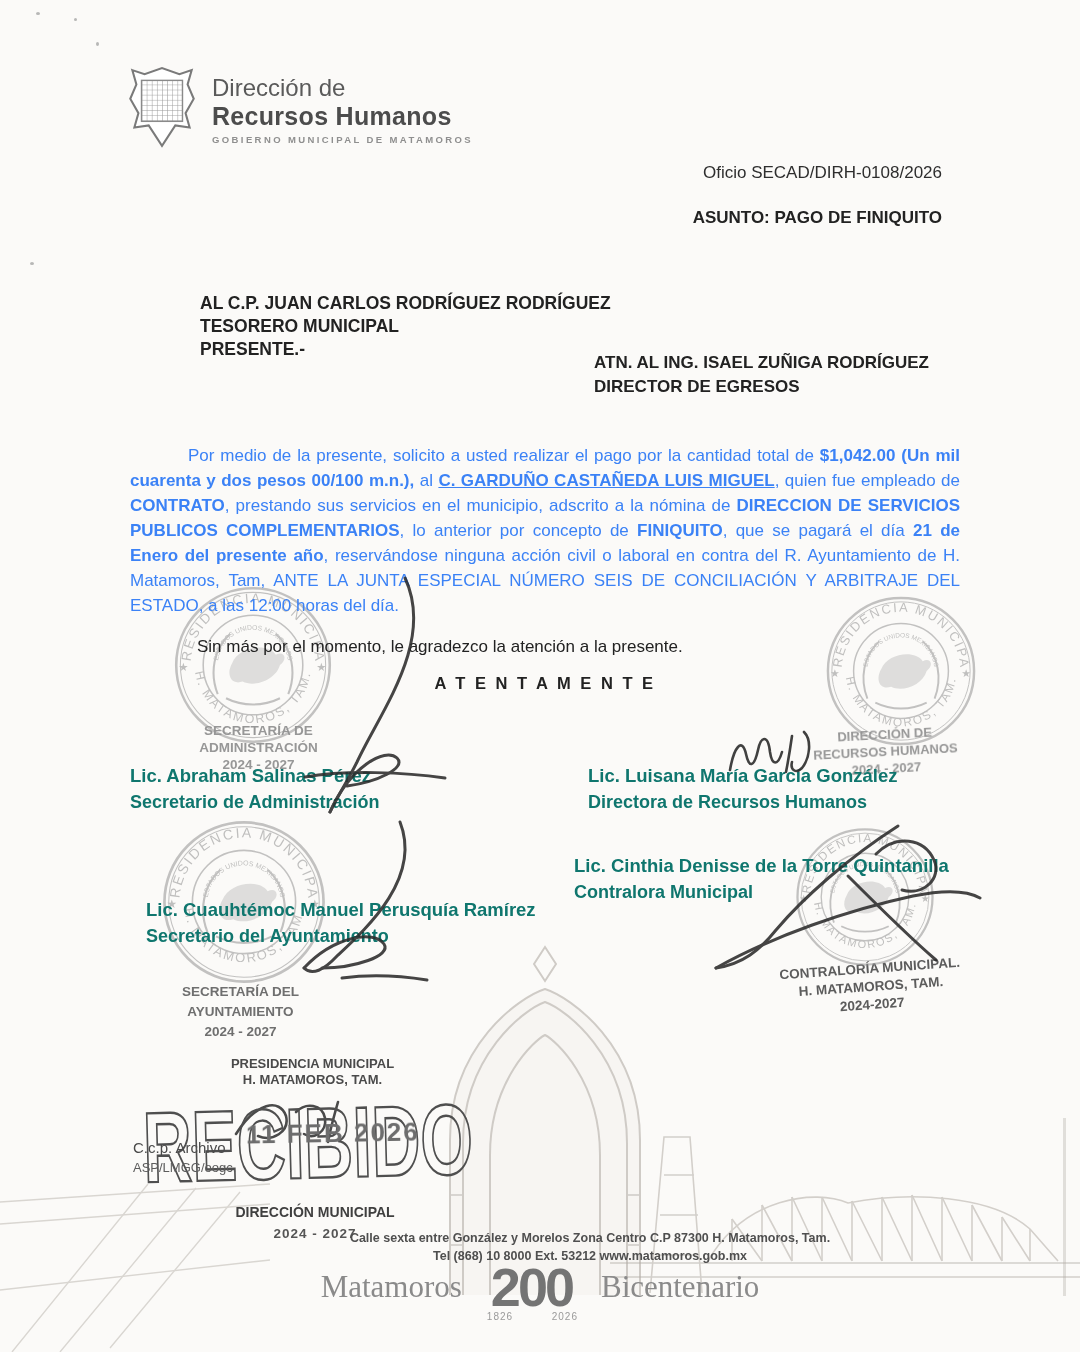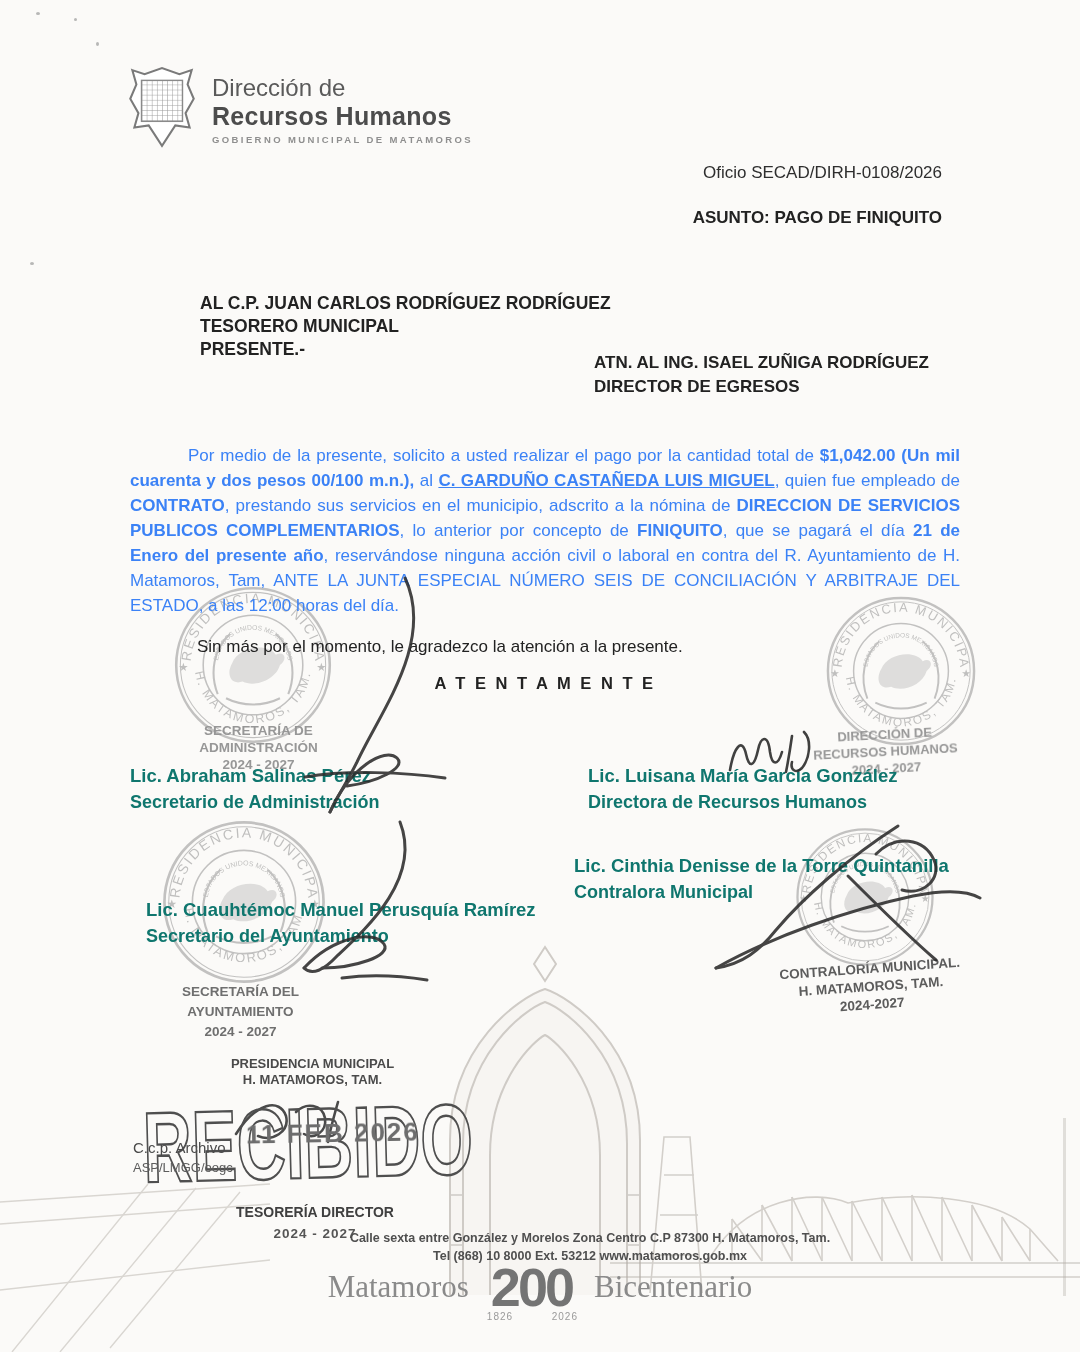--- a/index.html
+++ b/index.html
@@ -58,21 +58,21 @@
     font-size:14px;color:#3f3f3f;z-index:4;}
   .rcv-foot2{left:200px;top:1226px;width:230px;text-align:center;font-weight:700;
     font-size:13.5px;letter-spacing:1px;color:#555;z-index:4;}
   .ccp{left:133px;top:1138px;color:#4a4a4a;z-index:5;line-height:20px;}
   .ccp1{font-size:15px;}
   .ccp2{font-size:13px;color:#5c5c5c;}
   
   .addr{left:240px;top:1229px;width:700px;text-align:center;color:#4f4f4f;
     font-size:12.5px;font-weight:700;line-height:18px;z-index:4;}
   .brand{left:0;top:1260px;width:1080px;display:flex;justify-content:center;
-    align-items:center;gap:22px;z-index:4;}
+    align-items:center;gap:29px;z-index:4;}
   .brand-word{font-family:"Liberation Serif", serif;font-size:31px;color:#8a8a8a;}
   .b200{position:relative;font-size:54px;font-weight:800;color:#747474;
     letter-spacing:-3px;line-height:1;}
   .b200 .yl{position:absolute;left:-4px;bottom:-8px;font-size:10px;letter-spacing:1px;
     color:#9a9a9a;font-weight:400;font-family:"Liberation Sans",sans-serif;}
   .b200 .yr{position:absolute;right:-6px;bottom:-8px;font-size:10px;letter-spacing:1px;
     color:#9a9a9a;font-weight:400;font-family:"Liberation Sans",sans-serif;}
   
   .wm{z-index:0;}
   .edge-line{right:14px;top:1118px;width:3px;height:178px;background:#cfccc7;opacity:.6;z-index:0;}
@@ -305,21 +305,21 @@
 </svg>
 
 <div class="abs rcv-head">
   <div>PRESIDENCIA MUNICIPAL</div>
   <div>H. MATAMOROS, TAM.</div>
 </div>
 <svg class="abs rcv-word" width="340" height="130" viewBox="0 0 340 130">
   <text x="170" y="98" text-anchor="middle" font-size="100" font-weight="bold" font-family="Liberation Sans, sans-serif" textLength="330" lengthAdjust="spacingAndGlyphs" fill="none" stroke="#4f4f4f" stroke-width="2.4">RECIBIDO</text>
 </svg>
 <div class="abs rcv-date">11 FEB 2026</div>
-<div class="abs rcv-foot1">TESORERÍA DIRECTOR</div>
+<div class="abs rcv-foot1">DIRECCIÓN MUNICIPAL</div>
 <div class="abs rcv-foot2">2024 - 2027</div>
 
 <div class="abs ccp">
   <div class="ccp1">C.c.p. Archivo</div>
   <div class="ccp2">ASP/LMGG/oogc.</div>
 </div>
 
 <div class="abs addr">
   <div>Calle sexta entre González y Morelos Zona Centro C.P 87300 H. Matamoros, Tam.</div>
   <div>Tel (868) 10 8000 Ext. 53212   www.matamoros.gob.mx</div>

